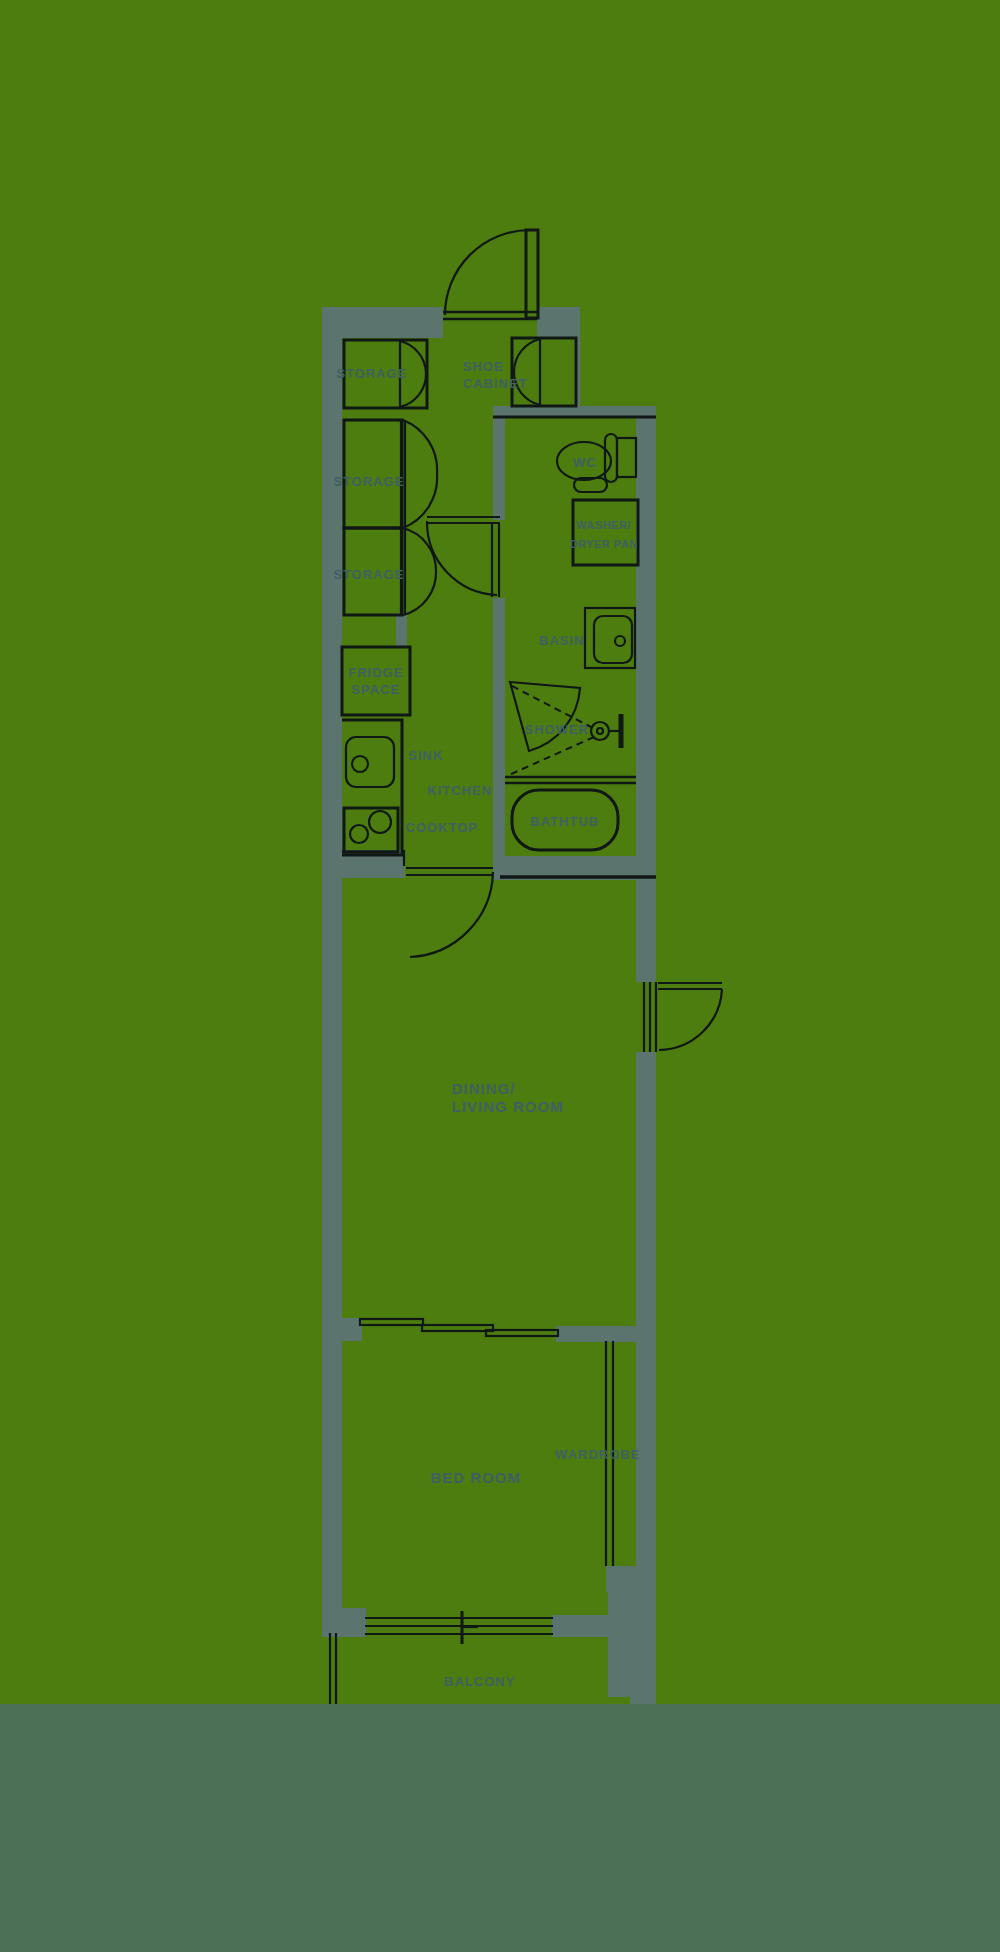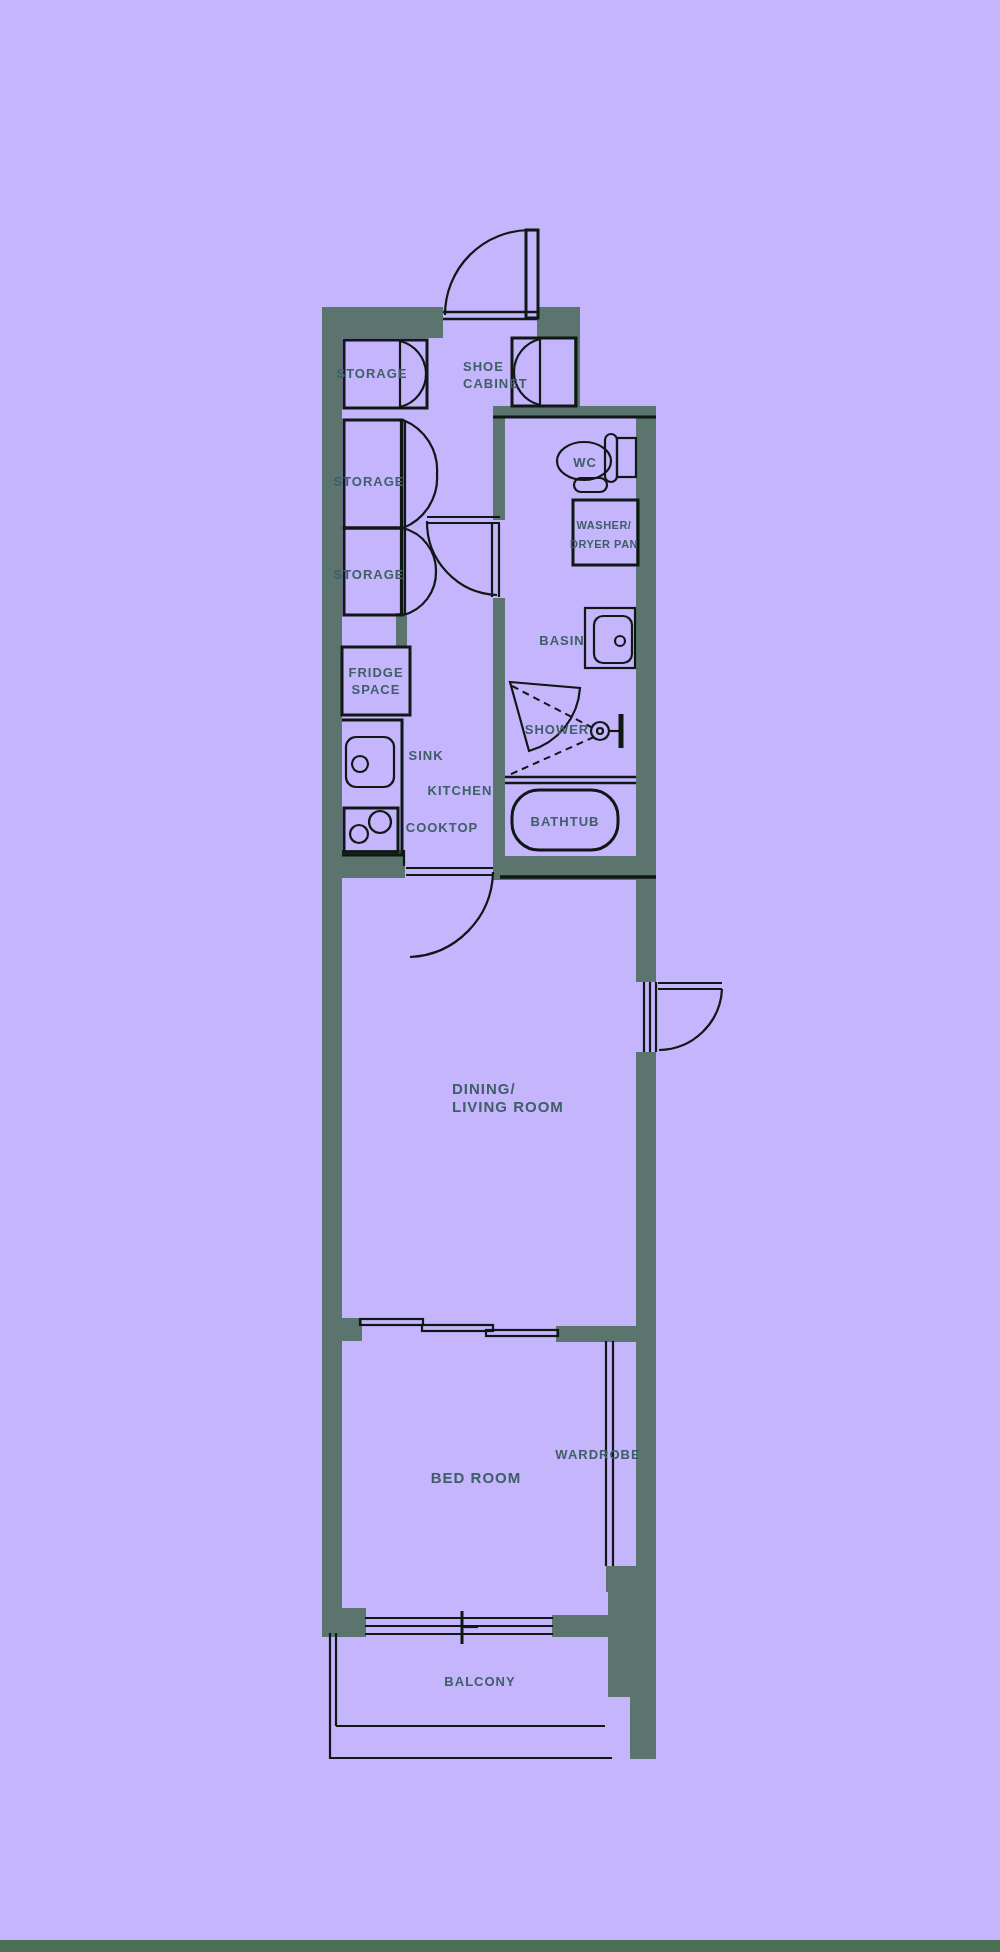--- a/index.html
+++ b/index.html
@@ -1,17 +1,17 @@
 <!DOCTYPE html>
 <html><head>
 <meta charset="utf-8">
 <style>
   html,body{margin:0;padding:0;}
   body{background:#4c7056;}
-  #canvas{position:relative;width:1000px;height:1940px;background:#c4b5fd;overflow:hidden;}
+  #canvas{position:relative;width:1000px;height:1704px;background:#4d7c0f;overflow:hidden;}
   svg{display:block;}
   .wall{fill:#5b756e;stroke:none;}
   .ln{stroke:#101815;fill:none;}
   .fix{stroke:#101815;fill:none;stroke-width:3;}
   .fix-thin{stroke:#101815;fill:none;stroke-width:2.2;}
   .dash{stroke:#101815;fill:none;stroke-width:2;stroke-dasharray:7 5;}
   .lbl{font-family:"Liberation Sans",sans-serif;font-size:13px;font-weight:700;
        letter-spacing:1px;fill:#3f5f66;text-anchor:middle;}
   .lbl-lg{font-size:15px;}
   .lbl-sm{font-size:11px;letter-spacing:0.5px;}

